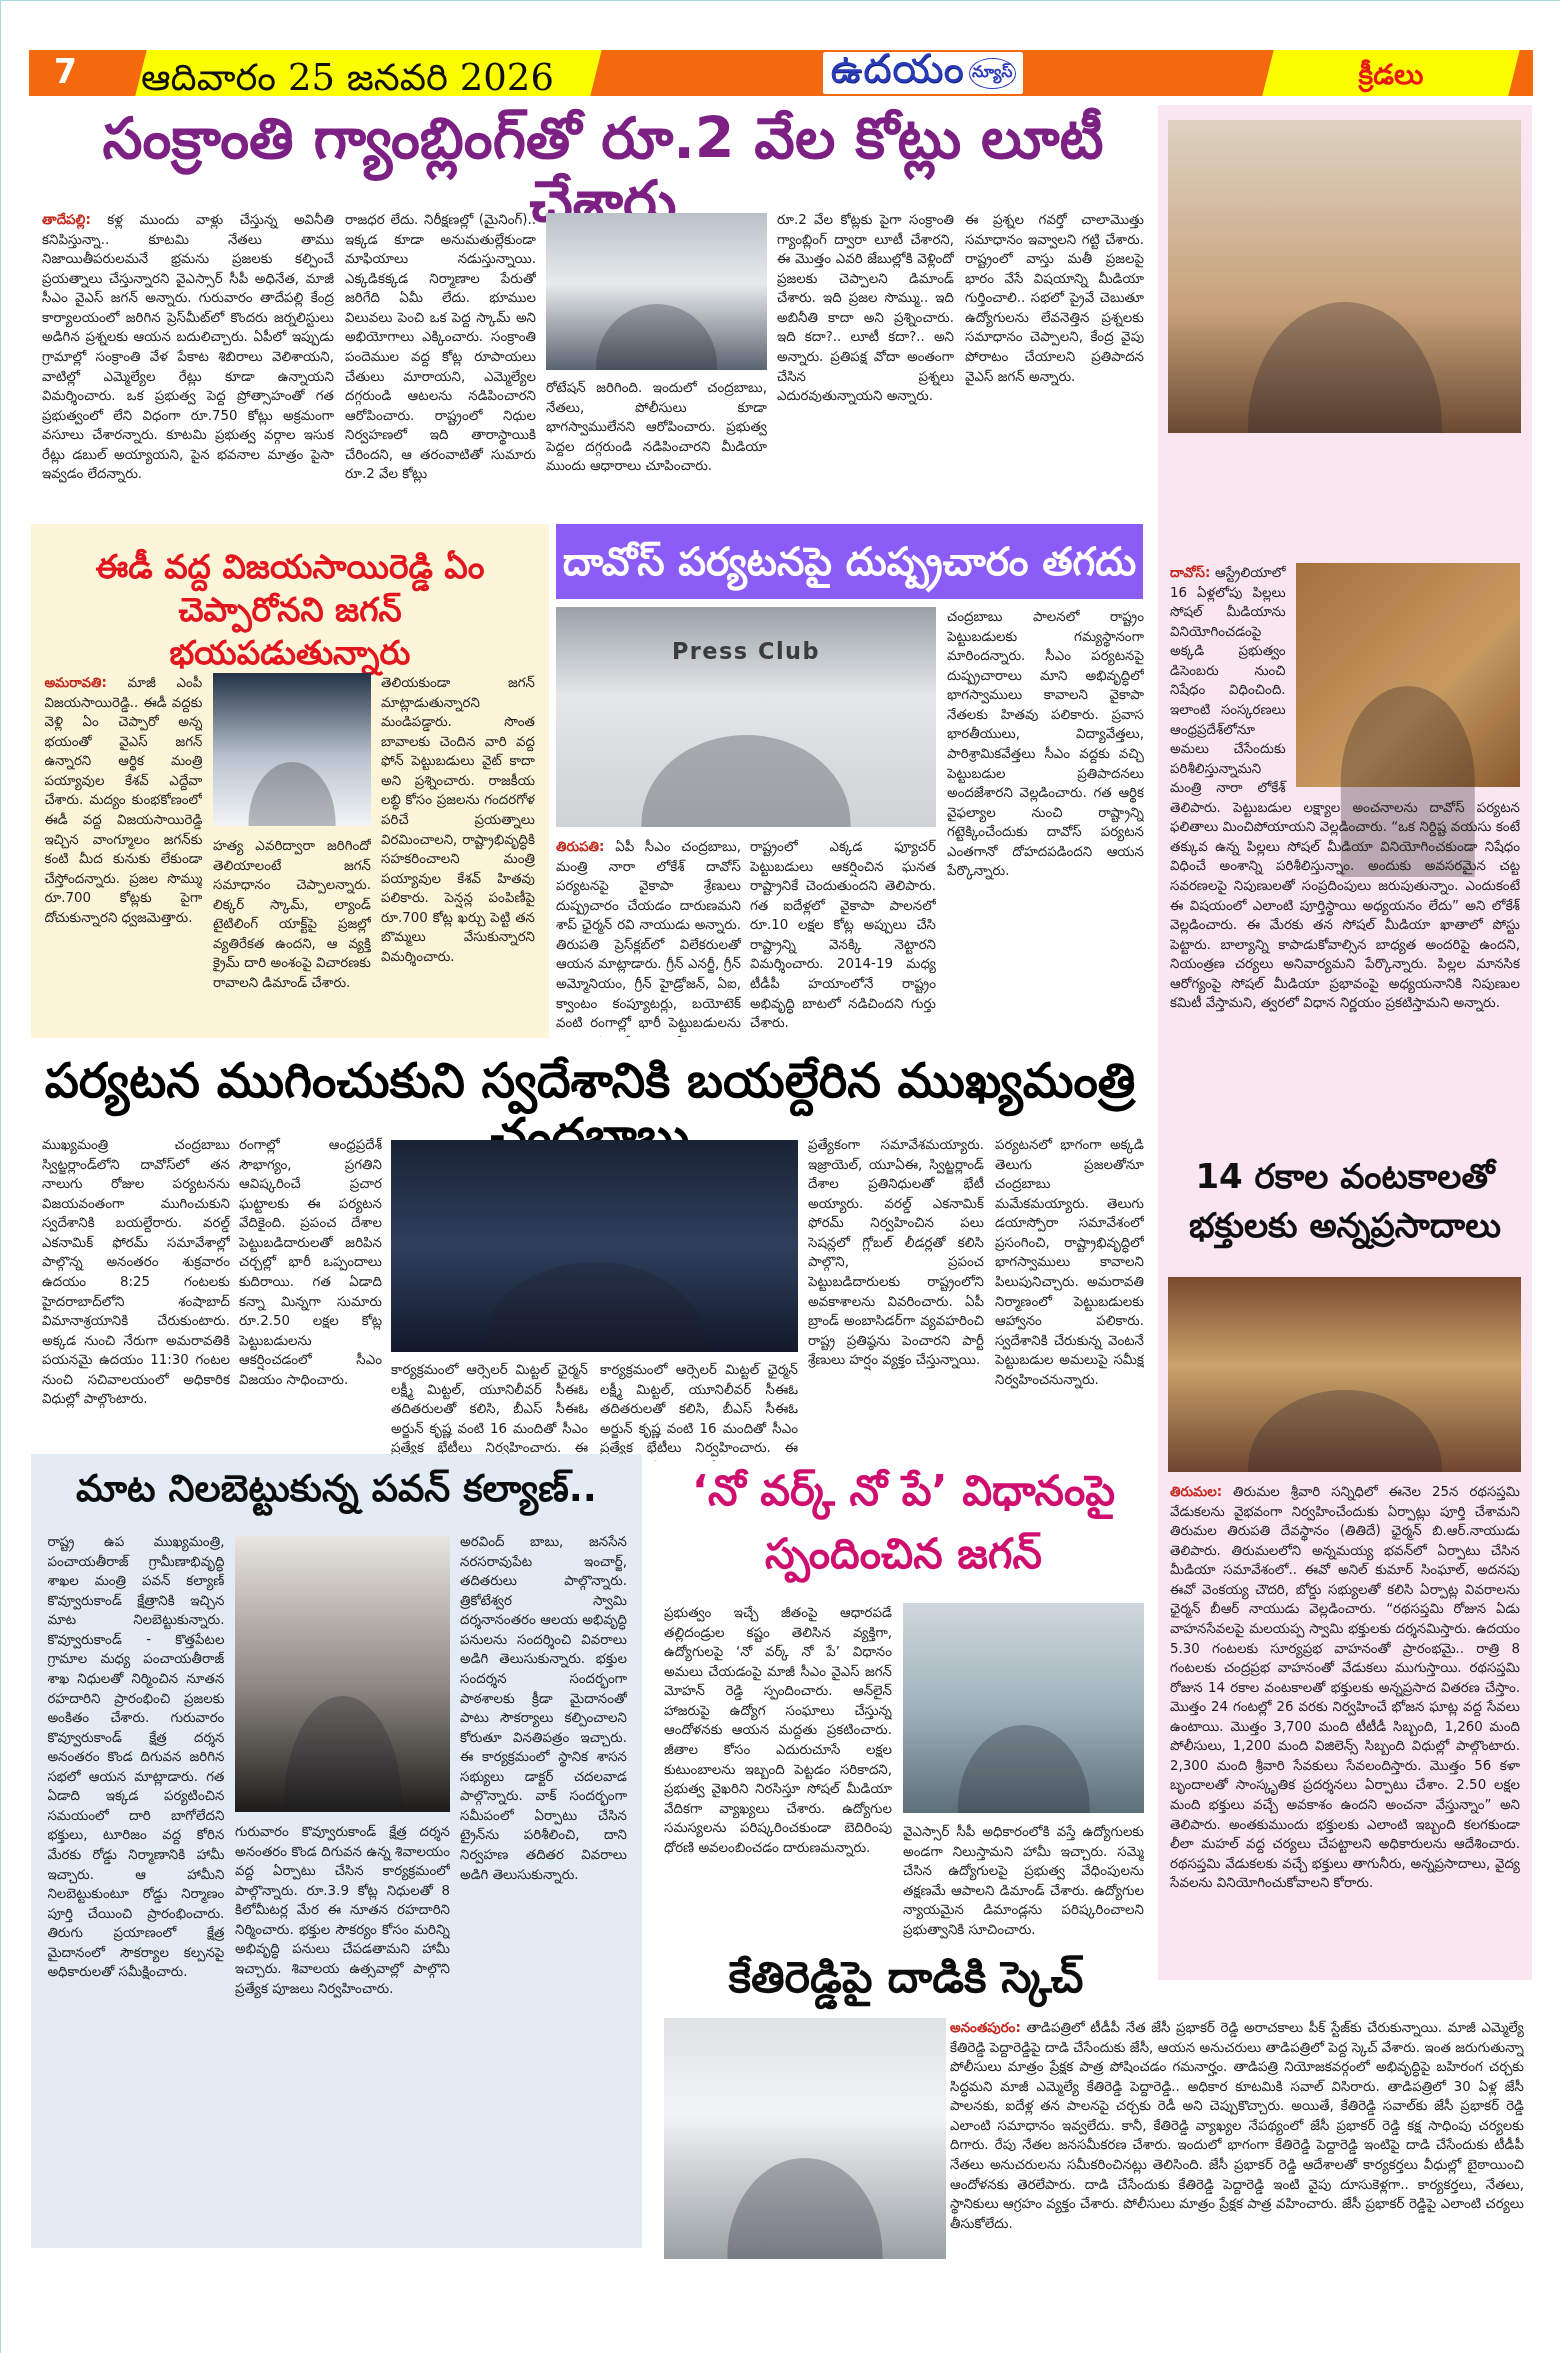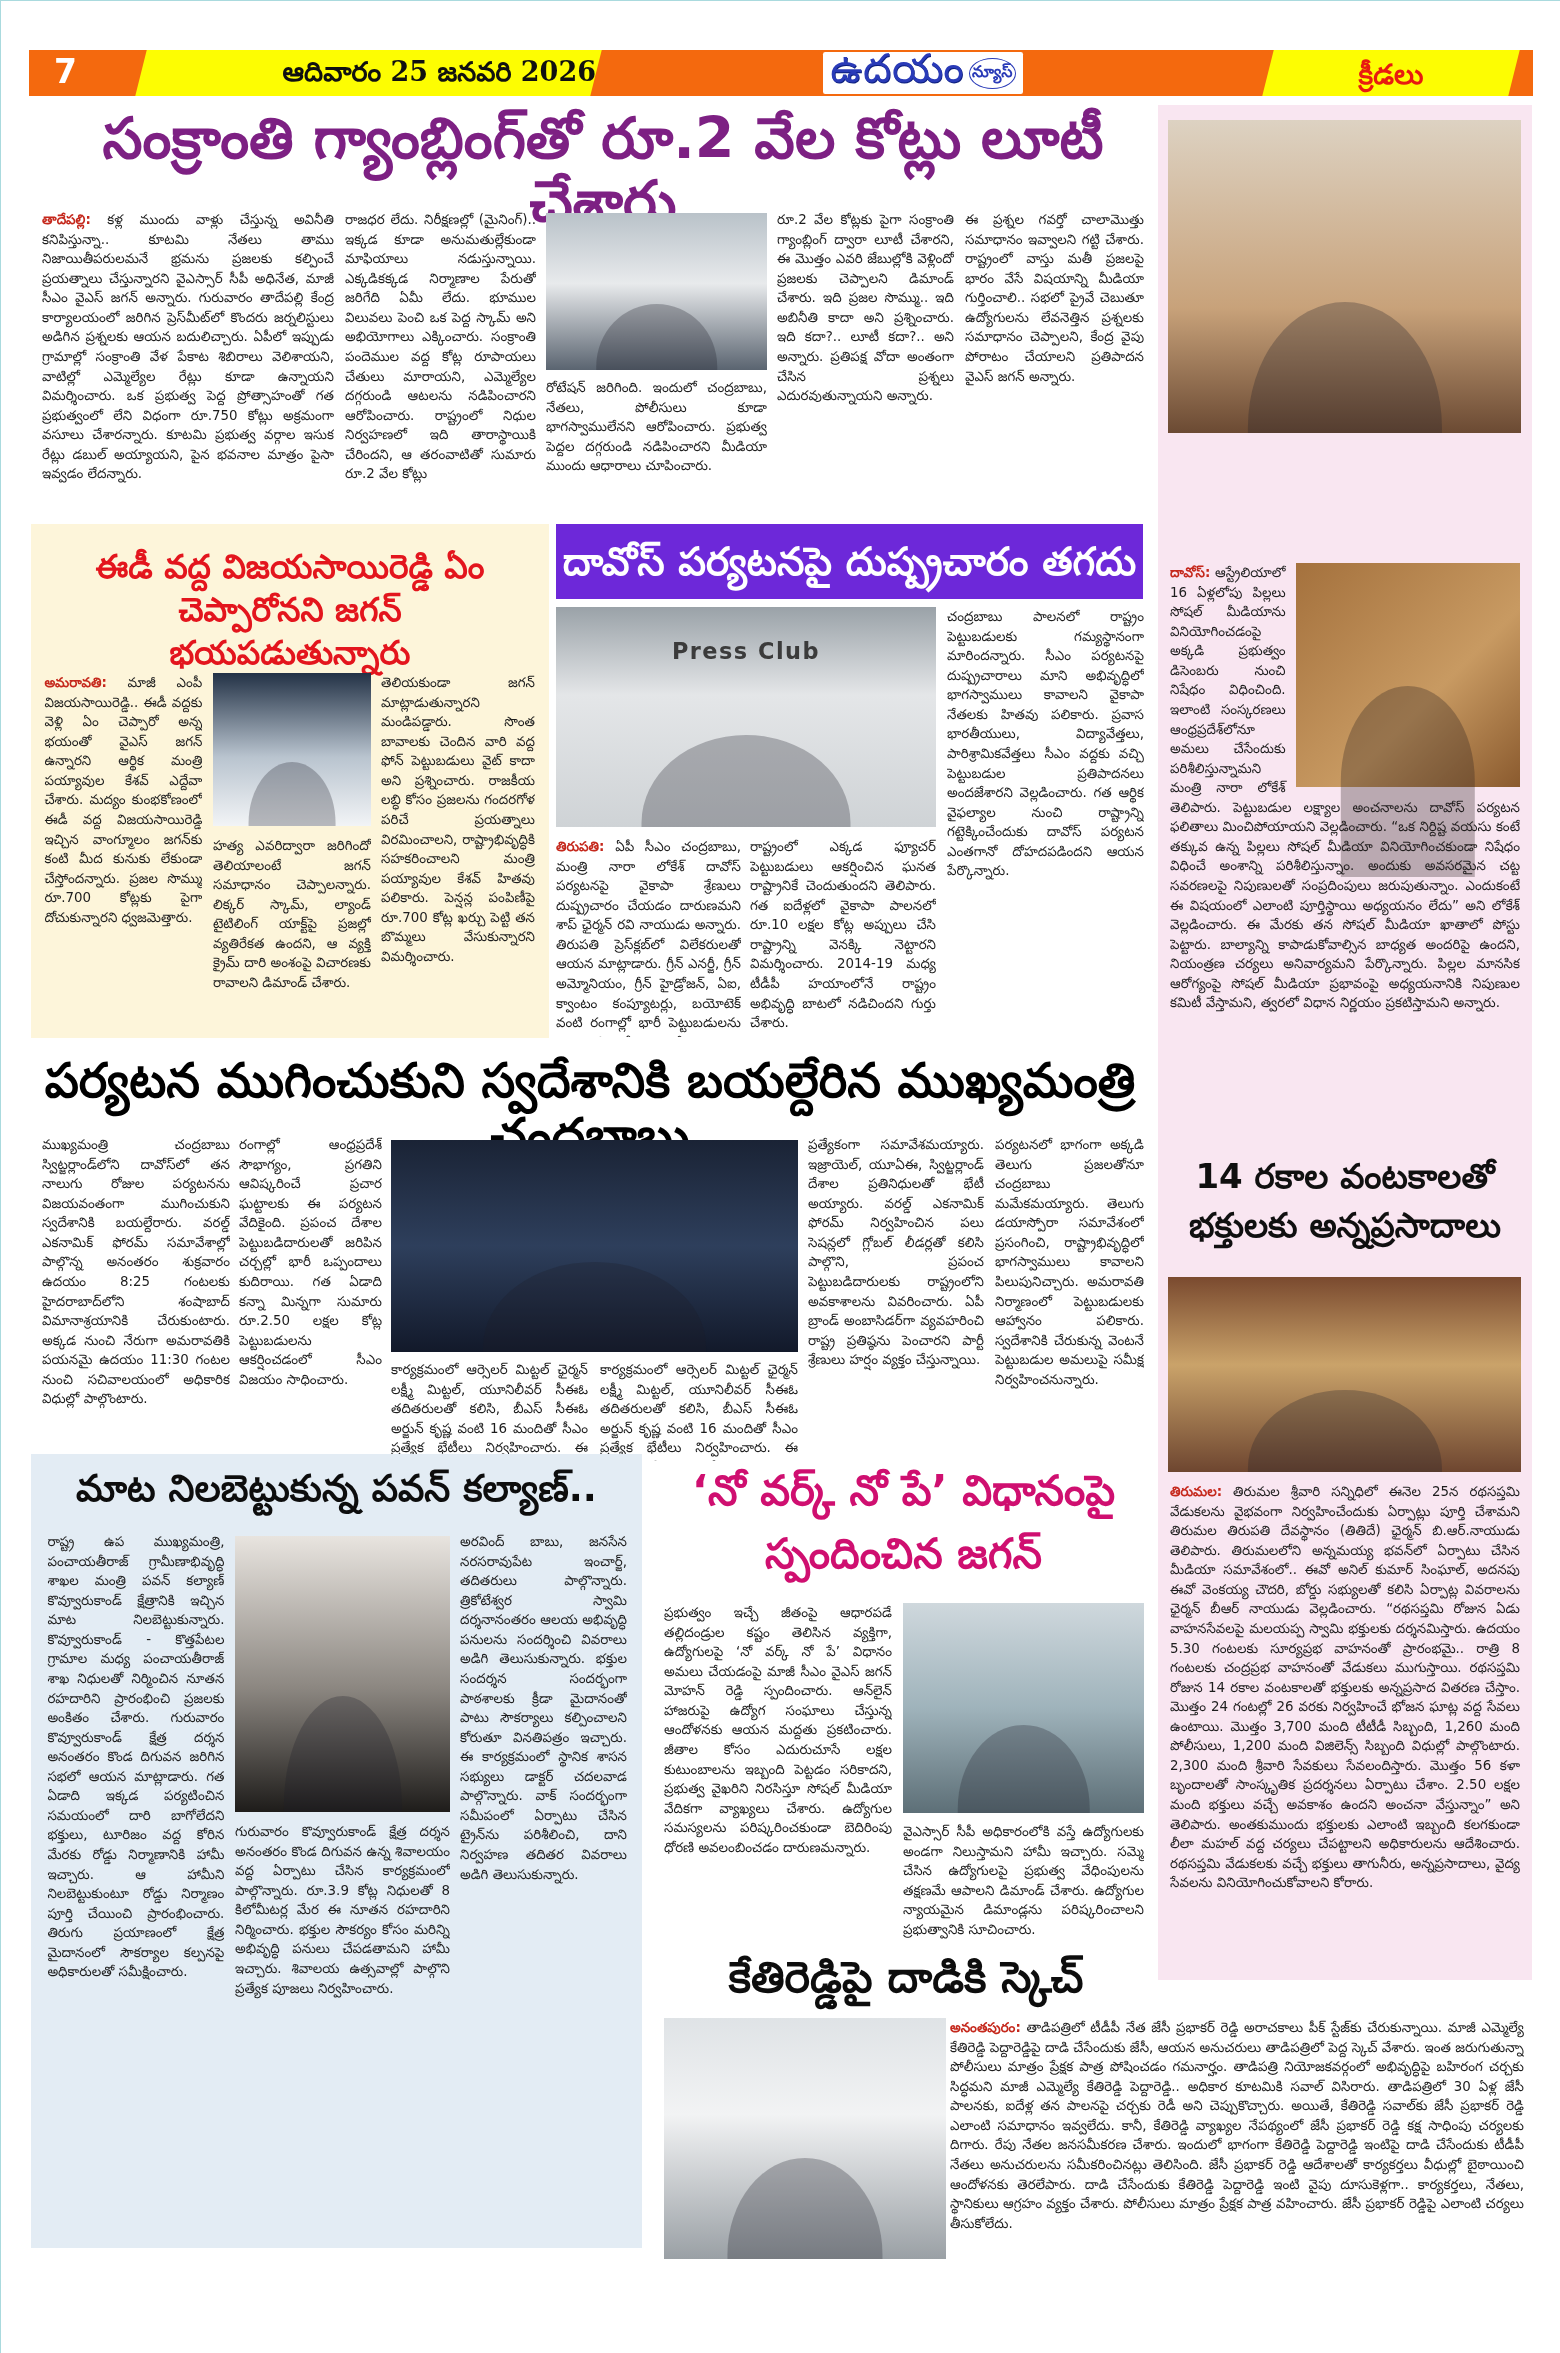--- a/index.html
+++ b/index.html
@@ -3,37 +3,37 @@
 <meta charset="utf-8">
 <style>
   html,body{margin:0;padding:0;background:#ffffff;}
   #page{position:relative;width:1561px;height:2354px;background:#ffffff;overflow:hidden;
         font-family:"DejaVu Sans",sans-serif;border:1.5px solid #aadade;box-sizing:border-box;}
   .abs{position:absolute;}
   
   .hdr{position:absolute;left:28px;top:49px;width:1504px;height:46px;background:#f4690e;}
   .seg-yellow{position:absolute;top:0;height:46px;background:#fdfd02;transform:skewX(-14deg);}
   .pnum{position:absolute;left:25px;top:1.5px;color:#ffffff;font-size:33px;font-weight:bold;}
-  .hdr-date{position:absolute;left:112px;width:455px;top:6px;text-align:right;
-            font-family:"DejaVu Serif",serif;font-size:27px;font-weight:bold;color:#101010;}
+  .hdr-date{position:absolute;left:112px;width:455px;top:6px;text-align:left;
+            font-family:"DejaVu Serif",serif;font-size:37px;font-weight:normal;color:#101010;}
   .logo-box{position:absolute;left:794px;top:2.2px;width:200px;height:42px;background:#ffffff;
             border-radius:2.2px;display:flex;align-items:center;justify-content:center;gap:4.5px;}
   .logo-main{color:#2a3bb8;font-size:40px;font-weight:normal;letter-spacing:0.7px;
              text-shadow:0.7px 0.7px 0 #0c1e7a;}
   .logo-sub{color:#2a3bb8;font-size:16px;font-weight:bold;border:0.7px solid #2a3bb8;
             border-radius:50%;padding:3px 2.2px;}
   .section-lbl{position:absolute;left:1239px;width:246px;top:7.5px;text-align:center;
                color:#e81a10;font-size:28px;font-weight:bold;}
   
   .col{overflow:hidden;text-align:justify;font-size:13.4px;line-height:1.46;color:#1d1d1d;}
   .dateline{color:#c5281c;font-weight:bold;}
   .hl{font-weight:bold;text-align:center;}
   .hl-gambling{color:#7d2083;font-size:57px;line-height:1.1;}
   .hl-ed{color:#e3151d;font-size:33px;line-height:1.3;}
-  .hl-davos{color:#ffffff;font-size:39px;line-height:75px;background:#6d28d9;}
+  .hl-davos{color:#ffffff;font-size:39px;line-height:75px;background:#8b5cf6;}
   .hl-cbn{color:#000000;font-size:48px;line-height:1.15;}
   .hl-pawan{color:#0d0d0d;font-size:37px;text-align:left;padding-left:45px;}
   .hl-nowork{color:#cf0f70;font-size:42px;line-height:1.5;}
   .hl-keti{color:#0d0d0d;font-size:43px;}
   .hl-side{color:#101010;font-size:34px;line-height:1.45;}
   
   .box-yellow{background:#fdf5da;}
   .box-blue{background:#e3ecf4;}
   .box-pink{background:#f9e6f1;}
   

